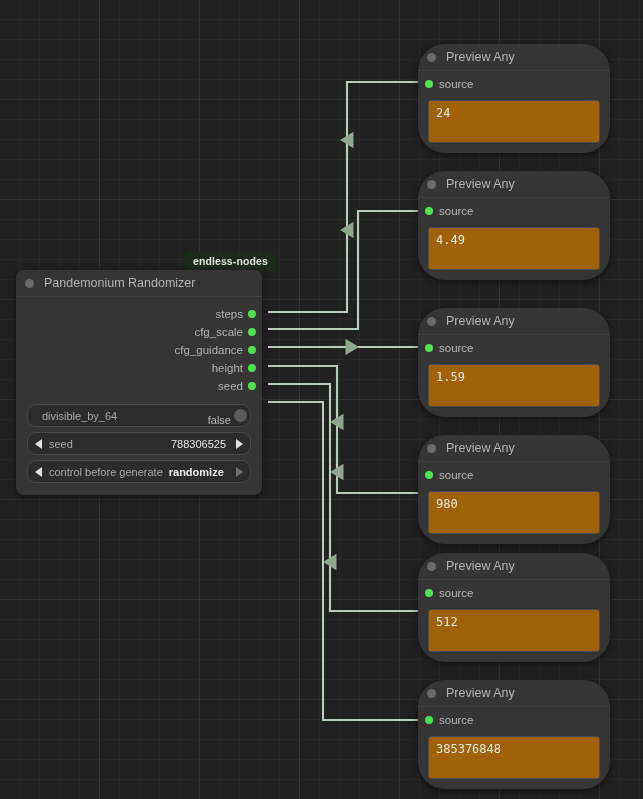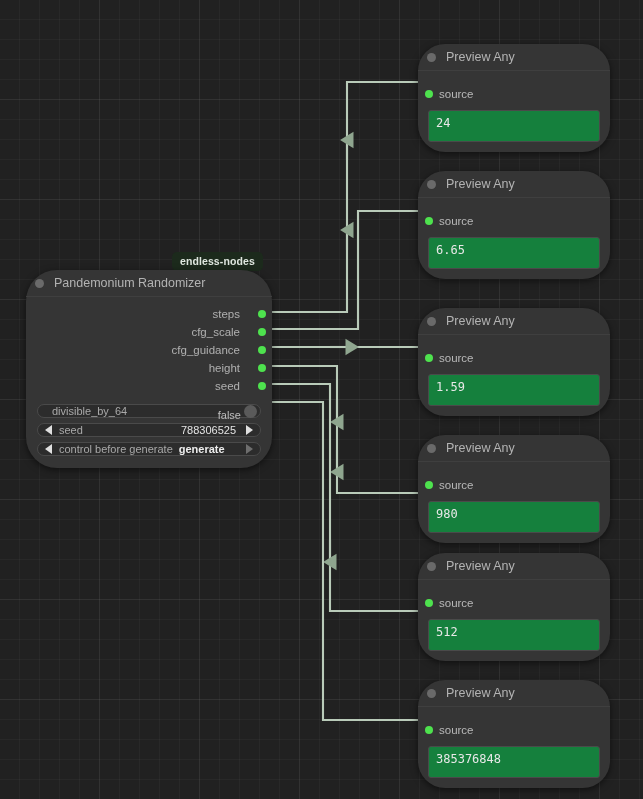--- a/index.html
+++ b/index.html
@@ -74,49 +74,49 @@
     color: #dfe7df;
     font-size: 10.5px;
     font-weight: bold;
     padding: 3px 8px 4px 8px;
     border-radius: 5px;
     white-space: nowrap;
     letter-spacing: 0.1px;
   }
 
   
-  #node-randomizer { left: 26px; top: 270px; width: 246px; border-radius: 31px; }
+  #node-randomizer { left: 16px; top: 270px; width: 246px; }
   #node-randomizer .node-body { padding: 8px 0 12px 0; }
 
   .out-row {
     height: 18px;
     display: flex;
     align-items: center;
     justify-content: flex-end;
-    padding-right: 32px;
+    padding-right: 19px;
     position: relative;
   }
   .out-label {
     font-size: 11.5px;
     color: #b0b0b0;
     white-space: nowrap;
   }
   .port {
     position: absolute;
     width: 8px;
     height: 8px;
     border-radius: 50%;
     background: #4ee24e;
   }
   .out-row .port { right: 6px; top: 5px; }
 
   
   .widget {
     margin: 5px 11px 0 11px;
-    height: 14px;
+    height: 23px;
     background: #2c2c2c;
     border: 1px solid #4a4a4a;
     border-radius: 9px;
     display: flex;
     align-items: center;
     font-size: 11px;
     color: #a9a9a9;
     position: relative;
     box-sizing: border-box;
   }
@@ -146,28 +146,28 @@
 
   
   .preview-node { left: 418px; width: 192px; border-radius: 27px; }
   .preview-node .node-body { padding: 0 0 10px 0; }
   .src-row {
     height: 22px;
     display: flex;
     align-items: center;
     padding-left: 21px;
     position: relative;
-    margin-top: 12px;
+    margin-top: 2px;
   }
   .src-row .port { left: 7px; top: 7px; }
   .src-label { font-size: 11.5px; color: #b8b8b8; }
   .textbox {
     margin: 5px 10px 0 10px;
-    height: 32px;
-    background: #15803d;
+    height: 43px;
+    background: #a16207;
     border: 1px solid #4a4a4a;
     border-radius: 3px;
     box-sizing: border-box;
     padding: 5px 7px;
     font-family: "DejaVu Sans Mono", monospace;
     font-size: 12px;
     color: #e8e8e8;
     overflow: hidden;
     white-space: pre;
   }
@@ -205,21 +205,21 @@
       <path d="M337,400 L337,422" marker-end="url(#ar-down)"></path>
       <path d="M337,450 L337,472" marker-end="url(#ar-down)"></path>
 
       <path d="M268,384 L330,384 L330,611 L429,611"></path>
       <path d="M330,540 L330,562" marker-end="url(#ar-down)"></path>
 
       <path d="M268,402 L323,402 L323,720 L429,720"></path>
     </g>
   </svg>
 
-  <div class="badge" style="left:172px; top:252px;">endless-nodes</div>
+  <div class="badge" style="left:185px; top:252px;">endless-nodes</div>
 
   <div class="node" id="node-randomizer">
     <div class="node-header">
       <span class="collapse-dot"></span>
       <span class="node-title">Pandemonium Randomizer</span>
     </div>
     <div class="node-body">
 
       <div class="out-row">
         <span class="out-label">steps</span>
@@ -253,21 +253,21 @@
       <div class="widget">
         <span class="arrow-l"></span>
         <span class="w-name">seed</span>
         <span class="w-val">788306525</span>
         <span class="arrow-r"></span>
       </div>
 
       <div class="widget combo">
         <span class="arrow-l"></span>
         <span class="w-name">control before generate</span>
-        <span class="w-val bold">generate</span>
+        <span class="w-val bold">randomize</span>
         <span class="arrow-r dim"></span>
       </div>
 
     </div>
   </div>
 
   <div class="node preview-node" style="top:44px;">
     <div class="node-header">
       <span class="collapse-dot"></span>
       <span class="node-title">Preview Any</span>
@@ -284,21 +284,21 @@
   <div class="node preview-node" style="top:171px;">
     <div class="node-header">
       <span class="collapse-dot"></span>
       <span class="node-title">Preview Any</span>
     </div>
     <div class="node-body">
       <div class="src-row">
         <span class="port"></span>
         <span class="src-label">source</span>
       </div>
-      <div class="textbox">6.65</div>
+      <div class="textbox">4.49</div>
     </div>
   </div>
 
   <div class="node preview-node" style="top:308px;">
     <div class="node-header">
       <span class="collapse-dot"></span>
       <span class="node-title">Preview Any</span>
     </div>
     <div class="node-body">
       <div class="src-row">

